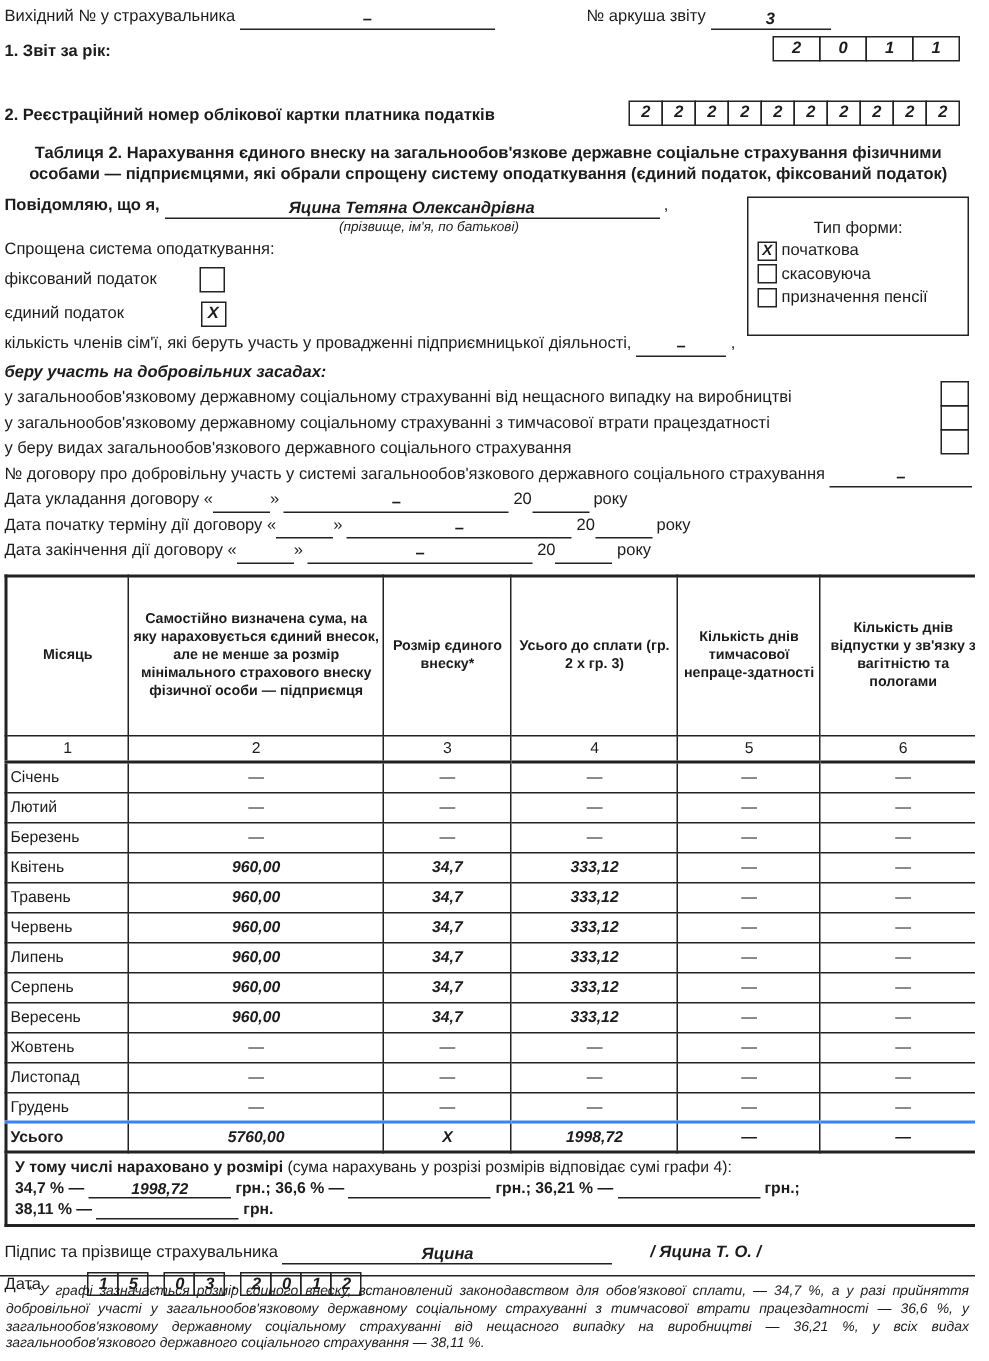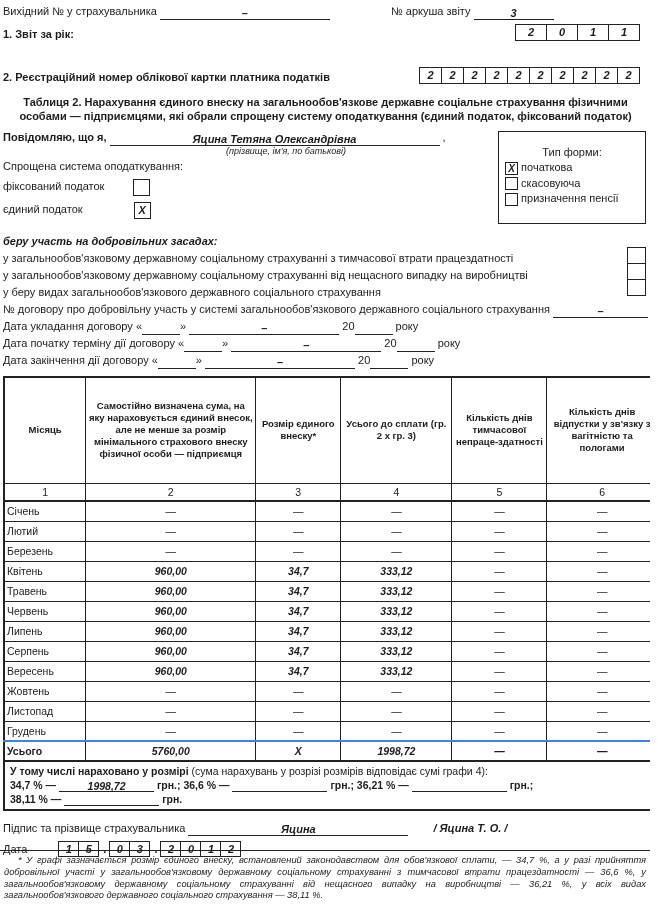--- a/index.html
+++ b/index.html
@@ -148,32 +148,37 @@
 
       <div class="row" style="margin-top:2px;">Спрощена система оподаткування:</div>
       <div class="row taxline">
         <span>фіксований податок</span>
         <span class="cb" style="margin-left:26px;"></span>
       </div>
       <div class="row taxline">
         <span>єдиний податок</span>
         <span class="cb" style="margin-left:48px;">X</span>
       </div>
+      <div class="row">
+        <span>кількість членів сім'ї, які беруть участь у провадженні підприємницької діяльності,</span>
+        <span class="blank w60"><span class="bold">–</span></span>
+        <span>,</span>
+      </div>
     </div>
   </div>
 
   <div class="vol">
     <div class="vol-boxes">
       <span class="cb"></span>
       <span class="cb"></span>
       <span class="cb"></span>
     </div>
     <div class="row bi">беру участь на добровільних засадах:</div>
+    <div class="row">у загальнообов'язковому державному соціальному страхуванні від нещасного випадку на виробництві</div>
     <div class="row">у загальнообов'язковому державному соціальному страхуванні з тимчасової втрати працездатності</div>
-    <div class="row">у загальнообов'язковому державному соціальному страхуванні від нещасного випадку на виробництві</div>
     <div class="row">у беру видах загальнообов'язкового державного соціального страхування</div>
     <div class="row">
       <span>№ договору про добровільну участь у системі загальнообов'язкового державного соціального страхування</span>
       <span class="blank w95"><span class="bold">–</span></span>
     </div>
     <div class="row">
       <span>Дата укладання договору</span>
       <span>«</span><span class="blank w38"></span><span>»</span>
       <span class="blank w150"><span class="bold">–</span></span>
       <span>20</span><span class="blank w38"></span>

